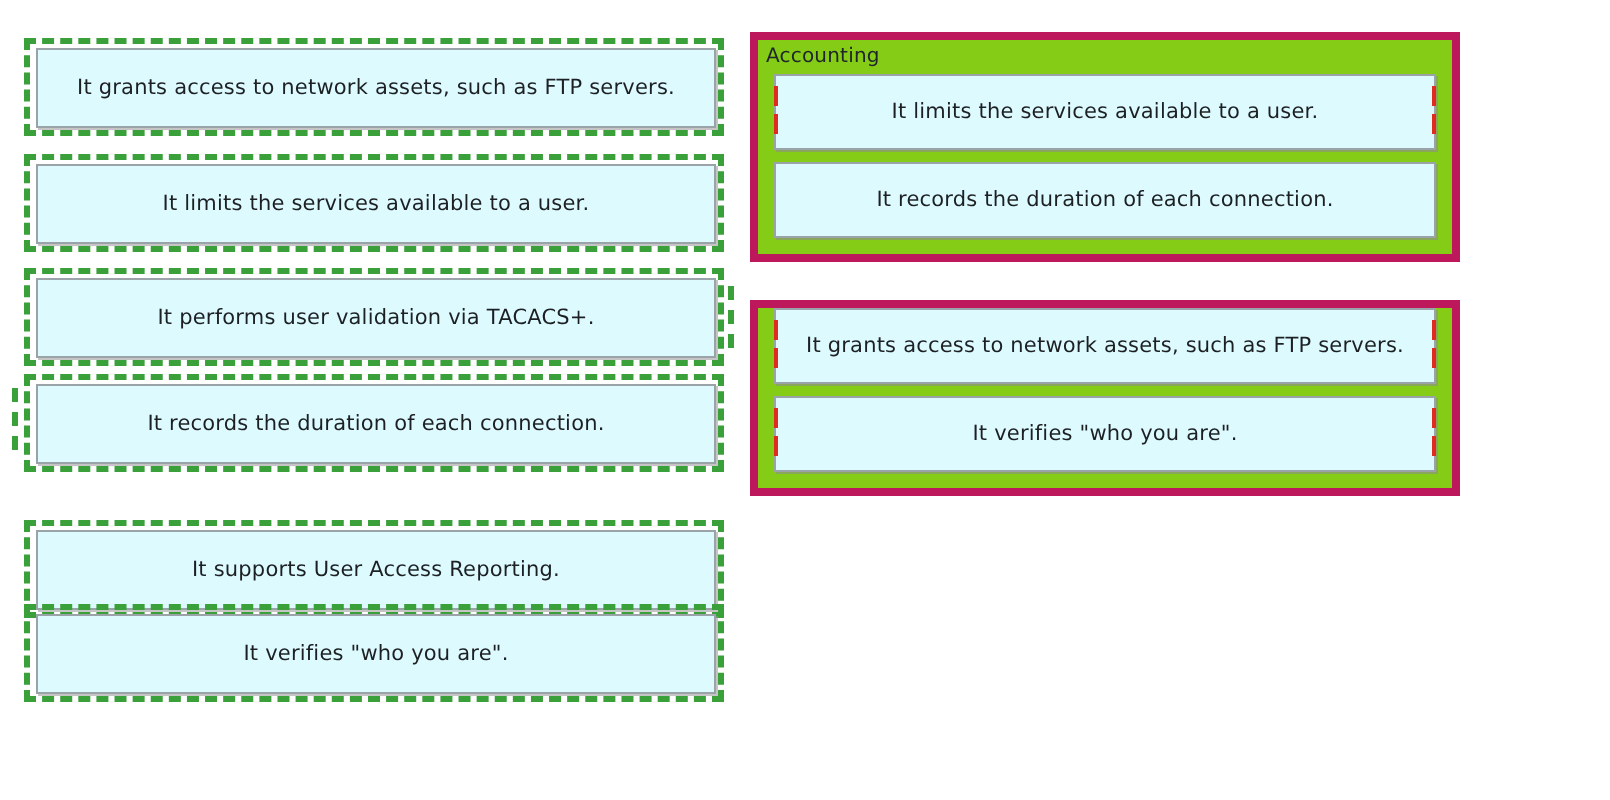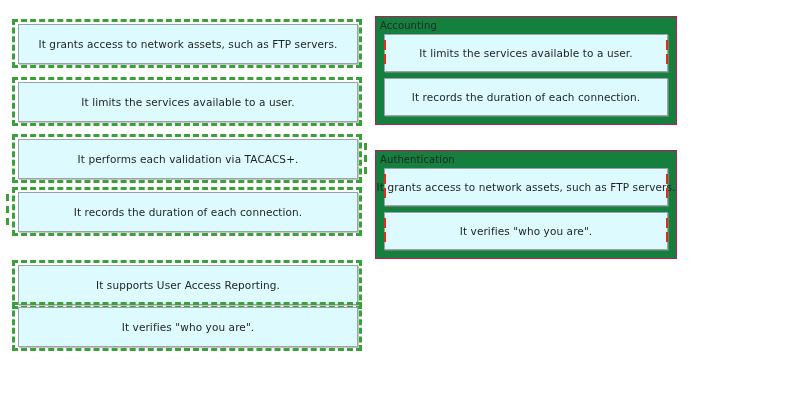--- a/index.html
+++ b/index.html
@@ -57,24 +57,24 @@
     color: #1c2023;
     letter-spacing: 0.1px;
     white-space: nowrap;
     text-align: center;
   }
 
   
   .zone {
     position: absolute;
     left: 375px;
-    width: 302px;
-    box-sizing: border-box;
-    background: #15803d;
-    border: 1px solid #be185d;
+    width: 355px;
+    box-sizing: border-box;
+    background: #84cc16;
+    border: 4px solid #be185d;
   }
   .zone-title {
     font-size: 10px;
     color: #20262b;
     padding: 3px 0 2px 4px;
     letter-spacing: 0.1px;
     line-height: 12px;
   }
   .zone-body {
     padding: 0 8px 8px 8px;
@@ -142,21 +142,21 @@
     <div class="src-item" style="top:82px;">
       <div class="dashwrap"></div>
       <div class="inner">
         <span class="label">It limits the services available to a user.</span>
       </div>
     </div>
 
     <div class="src-item" style="top:139px;">
       <div class="dashwrap"></div>
       <div class="inner">
-        <span class="label">It performs each validation via TACACS+.</span>
+        <span class="label">It performs user validation via TACACS+.</span>
       </div>
       <div class="stray-dash" style="left:346px; top:4px; height:36px;"></div>
     </div>
 
     <div class="src-item" style="top:192px;">
       <div class="dashwrap"></div>
       <div class="inner">
         <span class="label">It records the duration of each connection.</span>
       </div>
       <div class="stray-dash" style="left:-12px; top:2px; height:36px;"></div>
@@ -189,21 +189,20 @@
       </div>
 
       <div class="drop-item">
         <span class="label">It records the duration of each connection.</span>
       </div>
 
     </div>
   </div>
 
   <div class="zone" style="top:150px;">
-    <div class="zone-title">Authentication</div>
     <div class="zone-body">
 
       <div class="drop-item">
         <span class="handle left"></span>
         <span class="label">It grants access to network assets, such as FTP servers.</span>
         <span class="handle right"></span>
       </div>
 
       <div class="drop-item">
         <span class="handle left"></span>

